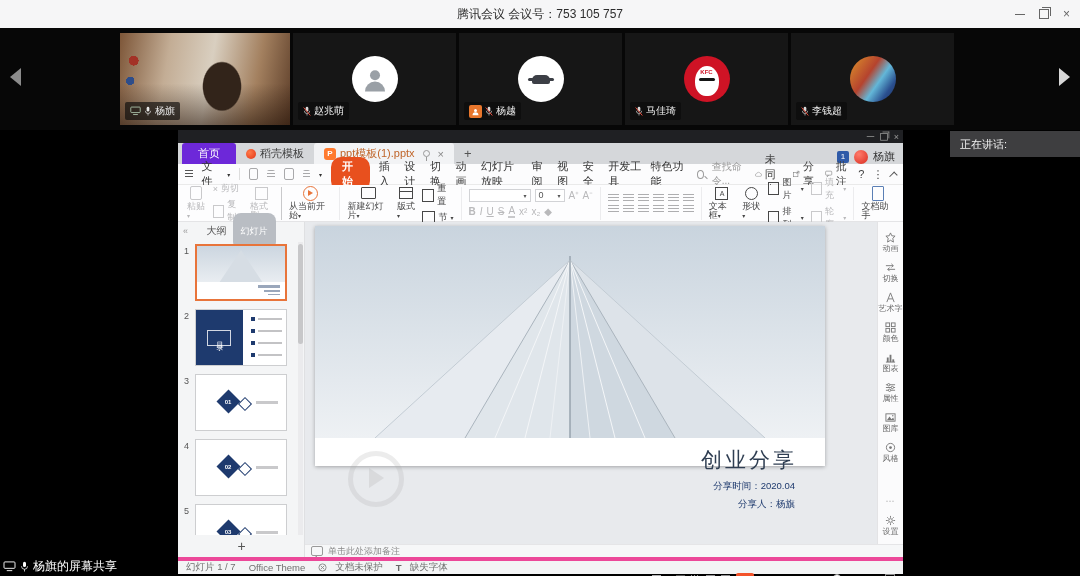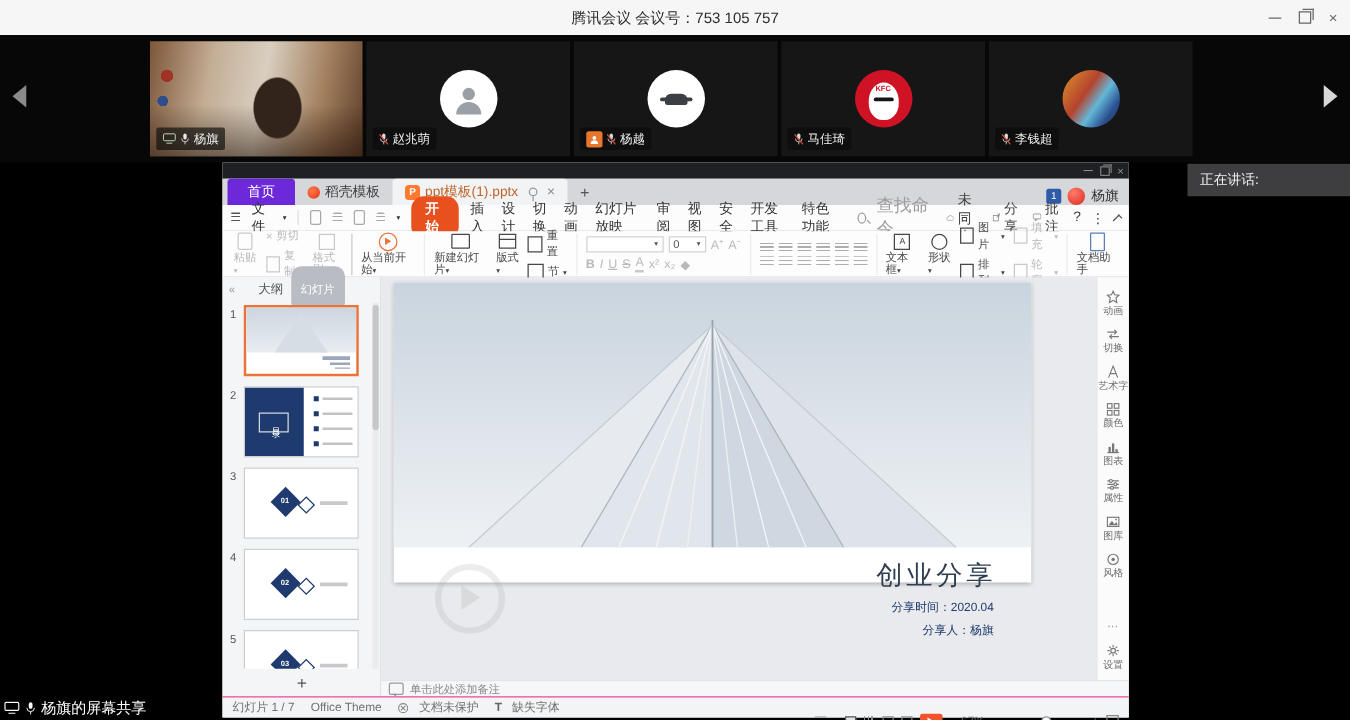--- a/index.html
+++ b/index.html
@@ -67,21 +67,21 @@
   .uname{font-size:11px;color:#333;}
   
   #wmenu{left:0;top:34px;width:725px;height:21px;background:#fcfcfd;border-bottom:1px solid #eaeaea;display:flex;align-items:center;padding:0 7px;box-sizing:border-box;gap:9px;font-size:11px;color:#333;}
   .hamb{width:10px;height:8px;background:repeating-linear-gradient(to bottom,#555 0 1px,transparent 1px 3px);}
   .vdiv{width:1px;height:12px;background:#ddd;}
   .qi{width:10px;height:10px;border:1px solid #a9a9ab;border-radius:2px;}
   .qi.fill{background:repeating-linear-gradient(to bottom,#a9a9ab 0 1px,transparent 1px 3px);border:none;height:9px;}
   .mtab{cursor:default;}
   .mtab.active{background:#e8501e;color:#fff;border-radius:10px;padding:2px 11px;font-weight:bold;}
   .dd{font-size:6px;color:inherit;}
-  .searchbox{display:flex;align-items:center;gap:8px;color:#9b9b9b;font-size:14px;margin-left:4px;}
+  .searchbox{display:flex;align-items:center;gap:8px;color:#9b9b9b;font-size:10px;margin-left:4px;}
   .mag{width:7px;height:7px;border:1px solid #9b9b9b;border-radius:50%;position:relative;}
   .mag:after{content:"";position:absolute;left:6px;top:6px;width:4px;height:1px;background:#9b9b9b;transform:rotate(45deg);}
   #wmenu .right{margin-left:auto;display:flex;align-items:center;gap:8px;color:#3f3f3f;}
   #wmenu .right .it{display:flex;align-items:center;gap:3px;}
   .chev{width:6px;height:6px;border-left:1px solid #555;border-top:1px solid #555;transform:rotate(45deg);margin-top:3px;}
   
   #wribbon{left:0;top:55px;width:725px;height:37px;background:#fdfdfe;border-bottom:1px solid #e4e4e6;display:flex;align-items:center;padding:0 2px;box-sizing:border-box;}
   .rg{display:flex;align-items:center;gap:7px;padding:0 7px;border-right:1px solid #ececee;height:33px;box-sizing:border-box;}
   .bi{display:flex;flex-direction:column;align-items:center;justify-content:center;gap:2px;font-size:9px;color:#474747;line-height:1;}
   .bi .ig{height:14px;display:flex;align-items:center;justify-content:center;}
@@ -139,21 +139,21 @@
   .wm:after{content:"";position:absolute;left:16px;top:12px;border-top:10px solid transparent;border-bottom:10px solid transparent;border-left:15px solid rgba(170,170,170,.25);}
   
   #wrail{left:699px;top:92px;width:26px;height:322px;background:#fbfbfc;border-left:1px solid #e3e3e5;display:flex;flex-direction:column;align-items:center;padding-top:10px;box-sizing:border-box;gap:9px;}
   .ritem{display:flex;flex-direction:column;align-items:center;gap:2px;font-size:8px;color:#6b6b6b;line-height:1;}
   .dots{color:#9a9a9a;font-size:9px;letter-spacing:1px;margin-top:auto;}
   .ritem.last{margin-bottom:8px;}
   
   #wnotes{left:127px;top:414px;width:598px;height:13px;background:#f6f7f8;border-top:1px solid #e5e5e7;display:flex;align-items:center;gap:5px;padding-left:6px;box-sizing:border-box;font-size:9px;color:#8a8a8a;}
   .noteic{width:10px;height:8px;border:1px solid #999;border-radius:2px;position:relative;}
   .noteic:after{content:"";position:absolute;left:2px;top:8px;border-left:3px solid transparent;border-right:0 solid transparent;border-top:3px solid #999;}
-  #wstatus{left:0;top:427px;width:725px;height:17px;background:#f3f4f5;border-top:1px solid #ec4899;display:flex;align-items:center;font-size:9.5px;color:#707070;padding:0 8px;box-sizing:border-box;gap:13px;}
+  #wstatus{left:0;top:427px;width:725px;height:17px;background:#f3f4f5;border-top:4px solid #ec4899;display:flex;align-items:center;font-size:9.5px;color:#707070;padding:0 8px;box-sizing:border-box;gap:13px;}
   #wstatus .right{margin-left:auto;display:flex;align-items:center;gap:6px;margin-top:22px;}
   .vic{width:9px;height:8px;border:1px solid #8e8e90;box-sizing:border-box;}
   .vic.sel{border-color:#555;background:#e2e2e4;}
   .vic.grid{background:repeating-linear-gradient(to right,#8e8e90 0 1px,transparent 1px 3px);border:none;}
   .playbtn{width:18px;height:12px;background:#f3532a;border-radius:2px;display:flex;align-items:center;justify-content:center;}
   .playbtn:after{content:"";border-top:3px solid transparent;border-bottom:3px solid transparent;border-left:5px solid #fff;display:block;}
   .slider{width:62px;height:1px;background:#c2c2c4;position:relative;}
   .knob{position:absolute;left:45%;top:-4px;width:8px;height:8px;background:#fff;border:1px solid #999;border-radius:50%;box-sizing:border-box;}
   .fit{width:8px;height:8px;border:1px solid #888;}
   .statdot{display:flex;align-items:center;gap:8px;}

